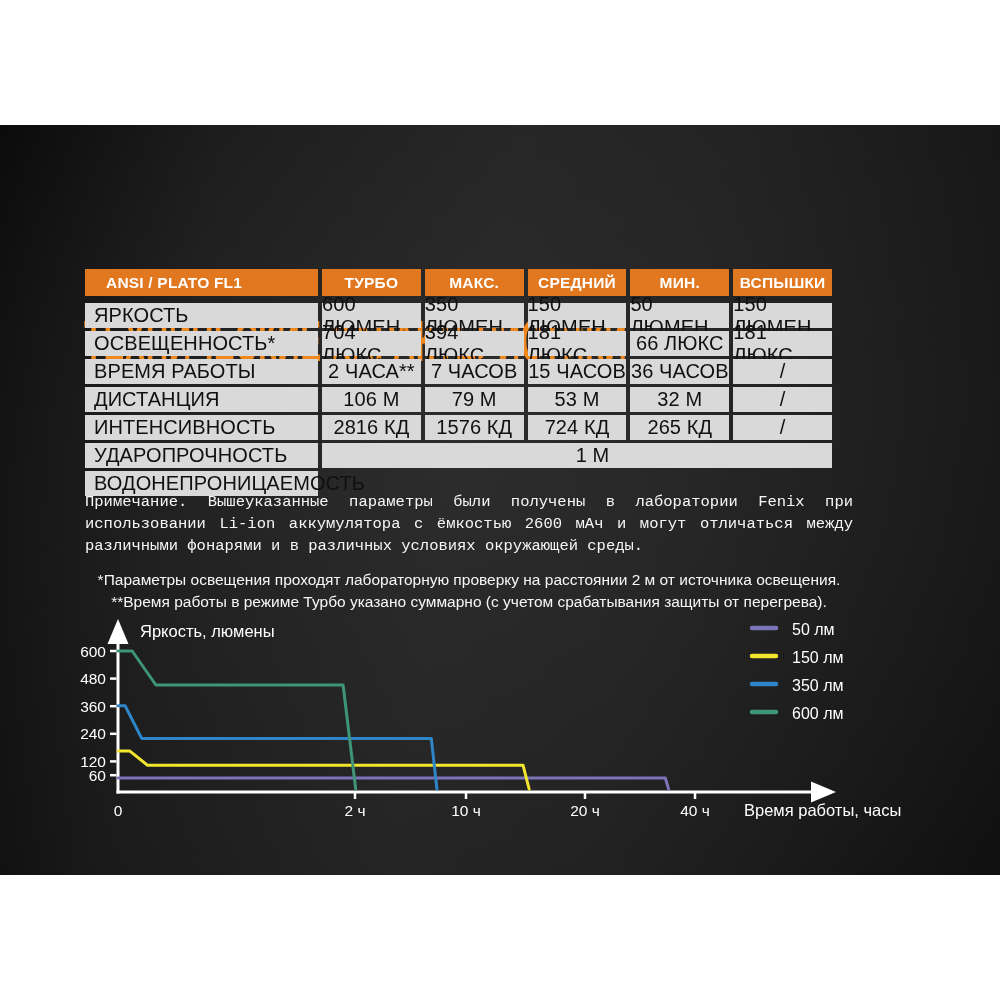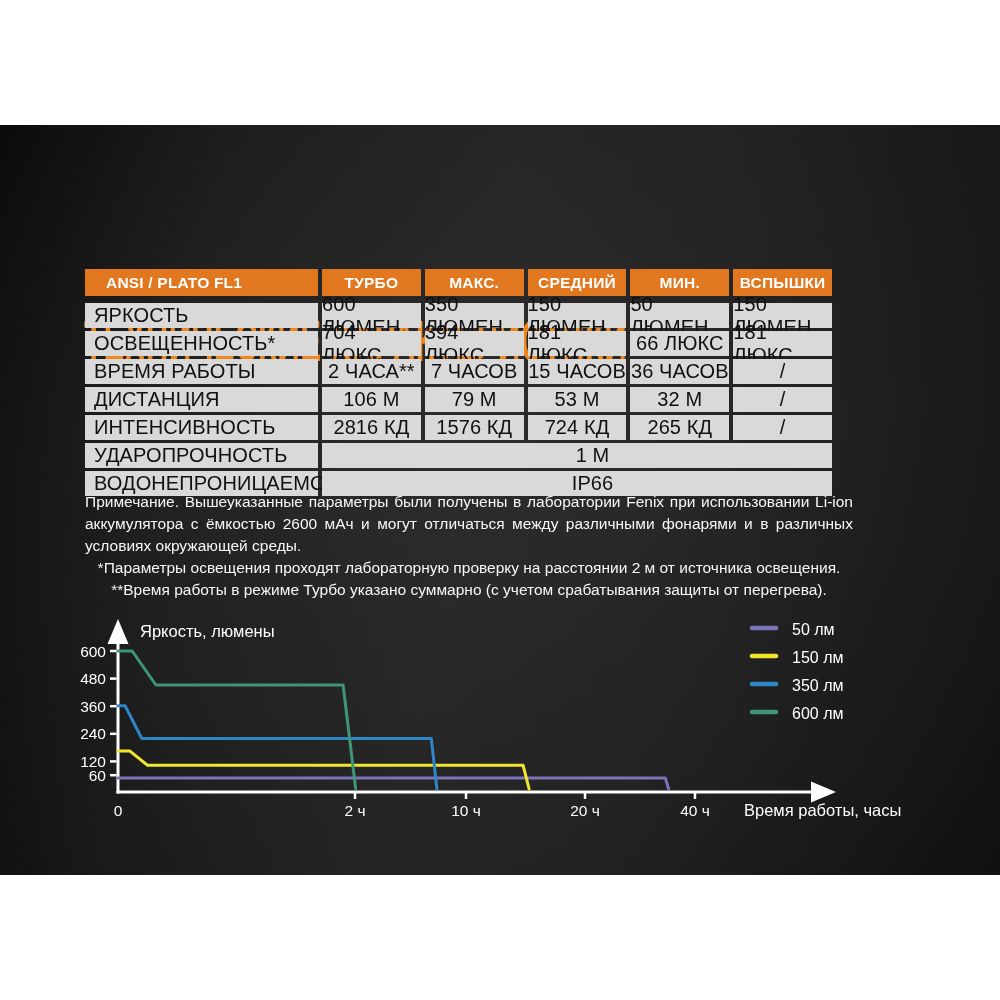--- a/index.html
+++ b/index.html
@@ -33,21 +33,21 @@
   .td{
     background:#d9d9d9;color:#101010;font-size:20px;height:25px;
     display:flex;align-items:center;justify-content:center;letter-spacing:.1px;
   }
   .td.lab{justify-content:flex-start;padding-left:9px;}
   .td.merged{grid-column:2 / 7;padding-left:31px;}
 
   
   .notes{position:absolute;left:85px;top:366px;width:768px;color:#f7f7f7;}
   .notes p{margin:0;font-size:15.5px;line-height:22px;text-align:center;}
-  .notes .para{text-align:justify;margin-bottom:0;}
+  .notes .para{text-align:justify;margin-bottom:12px;font-family:Liberation Mono, monospace;}
 
   
   .chart{position:absolute;left:80px;top:490px;}
   .chart .axis{stroke:#ffffff;stroke-width:3;}
   .chart .tick{stroke:#ffffff;stroke-width:2.5;}
   .chart text{fill:#ffffff;font-family:"Liberation Sans","DejaVu Sans",sans-serif;}
   .chart .ytick{font-size:15.5px;text-anchor:end;dominant-baseline:central;}
   .chart .xtick{font-size:15.5px;text-anchor:middle;}
   .chart .axtitle{font-size:16.5px;}
   .chart .lgtx{font-size:16px;dominant-baseline:central;}
@@ -110,21 +110,20 @@
         <div class="td">724 КД</div>
         <div class="td">265 КД</div>
         <div class="td">/</div>
       </div>
       <div class="tr">
         <div class="td lab">УДАРОПРОЧНОСТЬ</div>
         <div class="td merged">1 М</div>
       </div>
       <div class="tr">
         <div class="td lab">ВОДОНЕПРОНИЦАЕМОСТЬ</div>
-        <div class="td merged">IP66</div>
       </div>
     </div>
   </div>
 
   <div class="notes">
     <p class="para">Примечание. Вышеуказанные параметры были получены в лаборатории Fenix при использовании Li-ion аккумулятора с ёмкостью 2600 мАч и могут отличаться между различными фонарями и в различных условиях окружающей среды.</p>
     <p class="starred">*Параметры освещения проходят лабораторную проверку на расстоянии 2 м от источника освещения.</p>
     <p class="starred">**Время работы в режиме Турбо указано суммарно (с учетом срабатывания защиты от перегрева).</p>
   </div>
 

